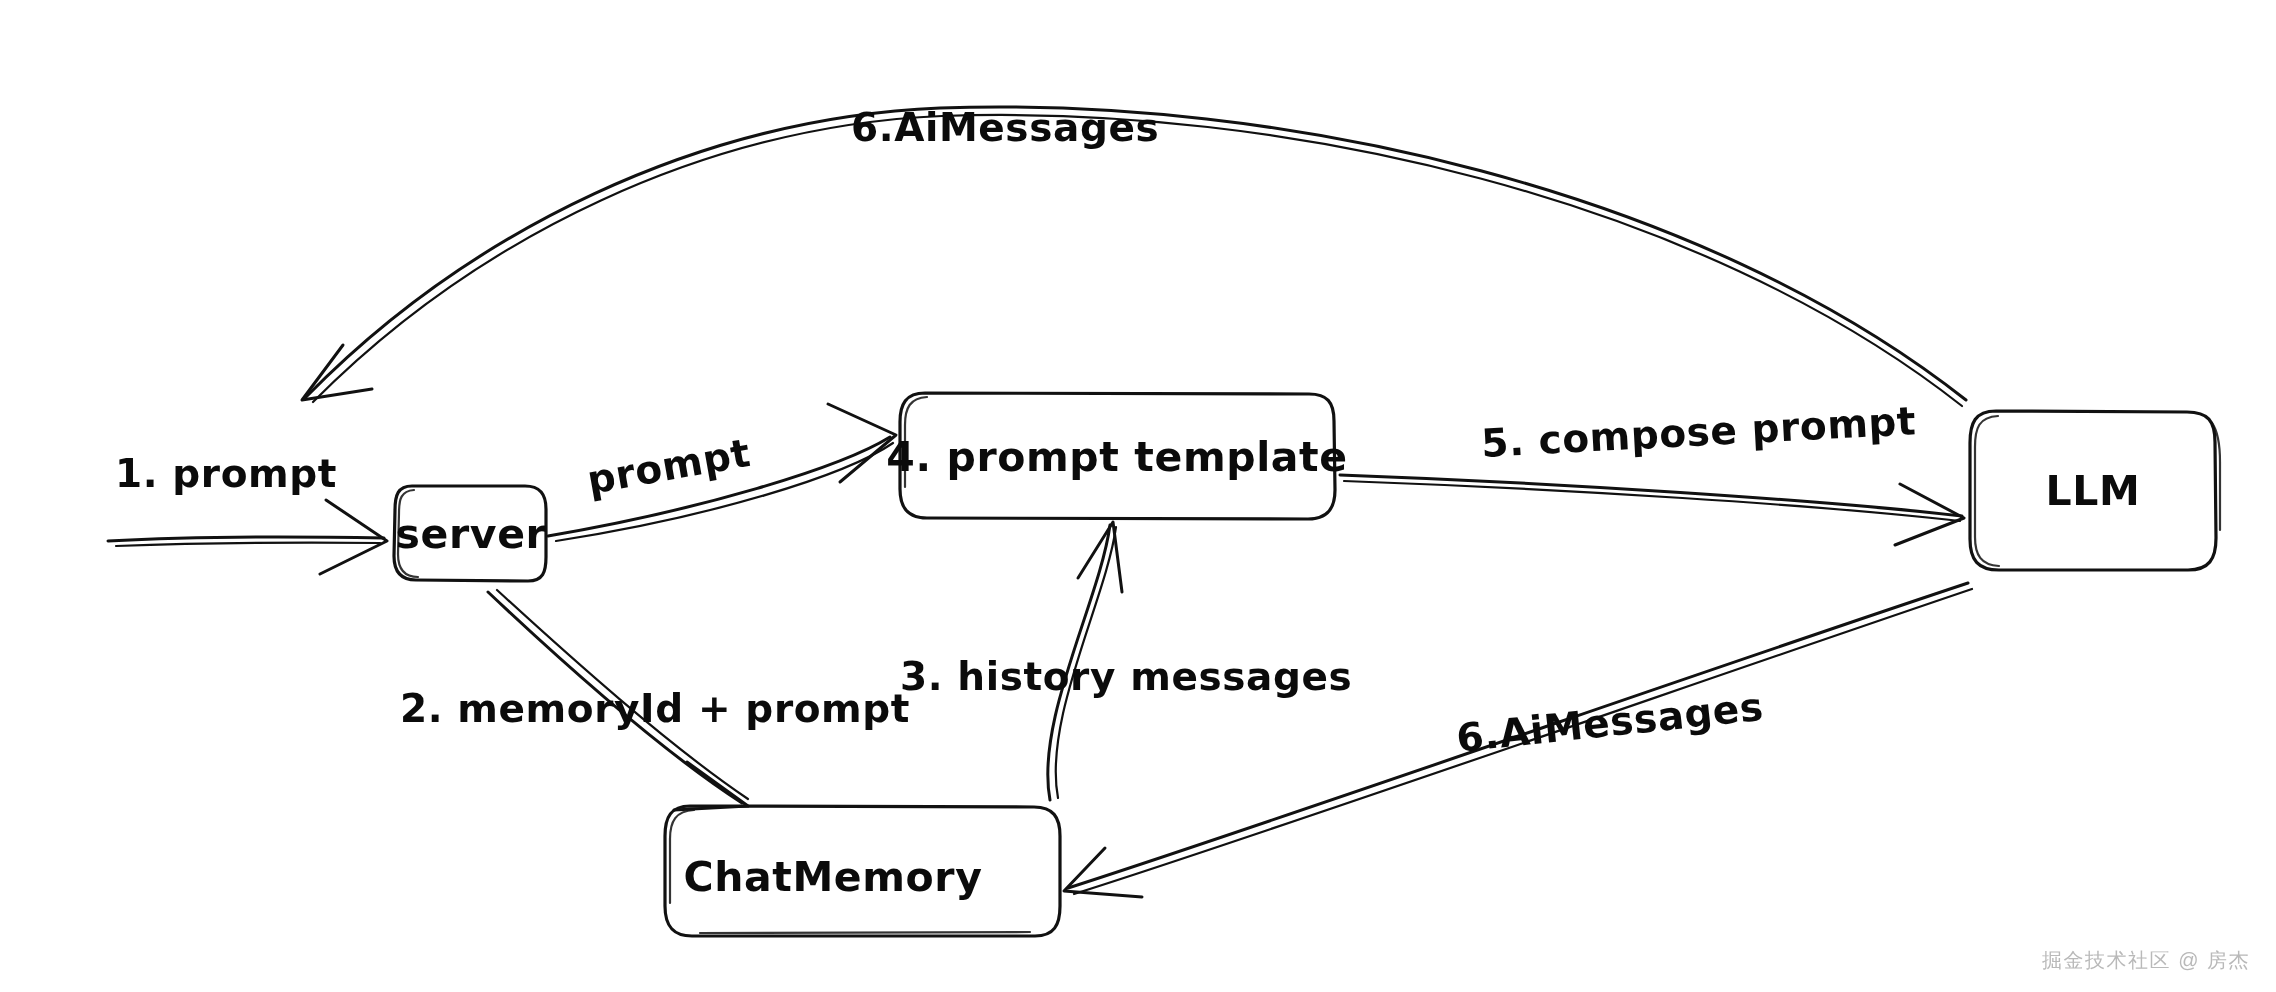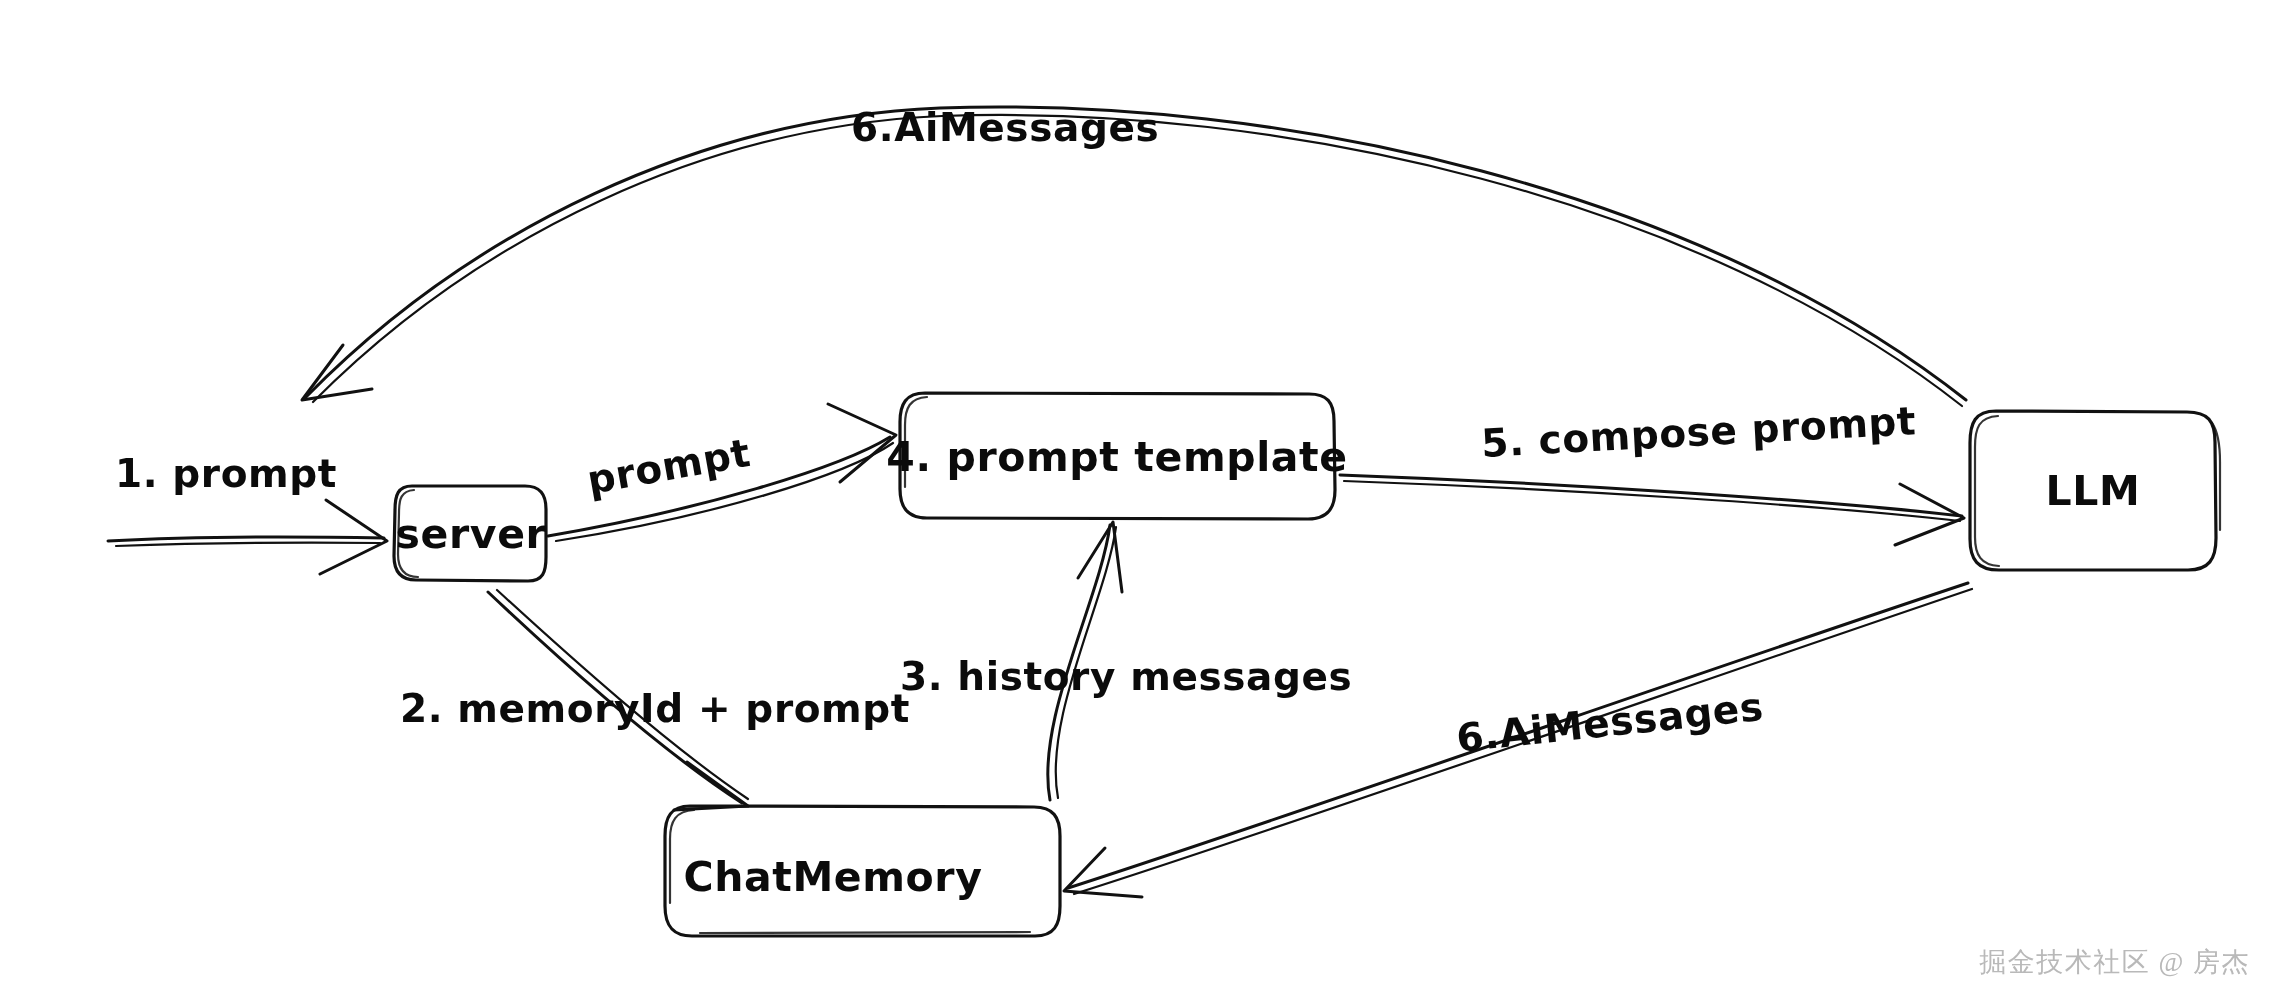--- a/index.html
+++ b/index.html
@@ -73,23 +73,23 @@
   }
   .node-label {
     font-size: 41px;
   }
   .edge-label {
     font-size: 39px;
   }
   .watermark {
     position: absolute;
     right: 26px;
-    bottom: 12px;
-    font-family: Liberation Serif, serif;
-    font-size: 27px;
+    bottom: 18px;
+    font-family: Liberation Sans, sans-serif;
+    font-size: 20px;
     color: #b9b9b9;
     letter-spacing: 1.5px;
     user-select: none;
   }
 </style>
 </head>
 <body>
 
 <div id="diagram-root">
 

